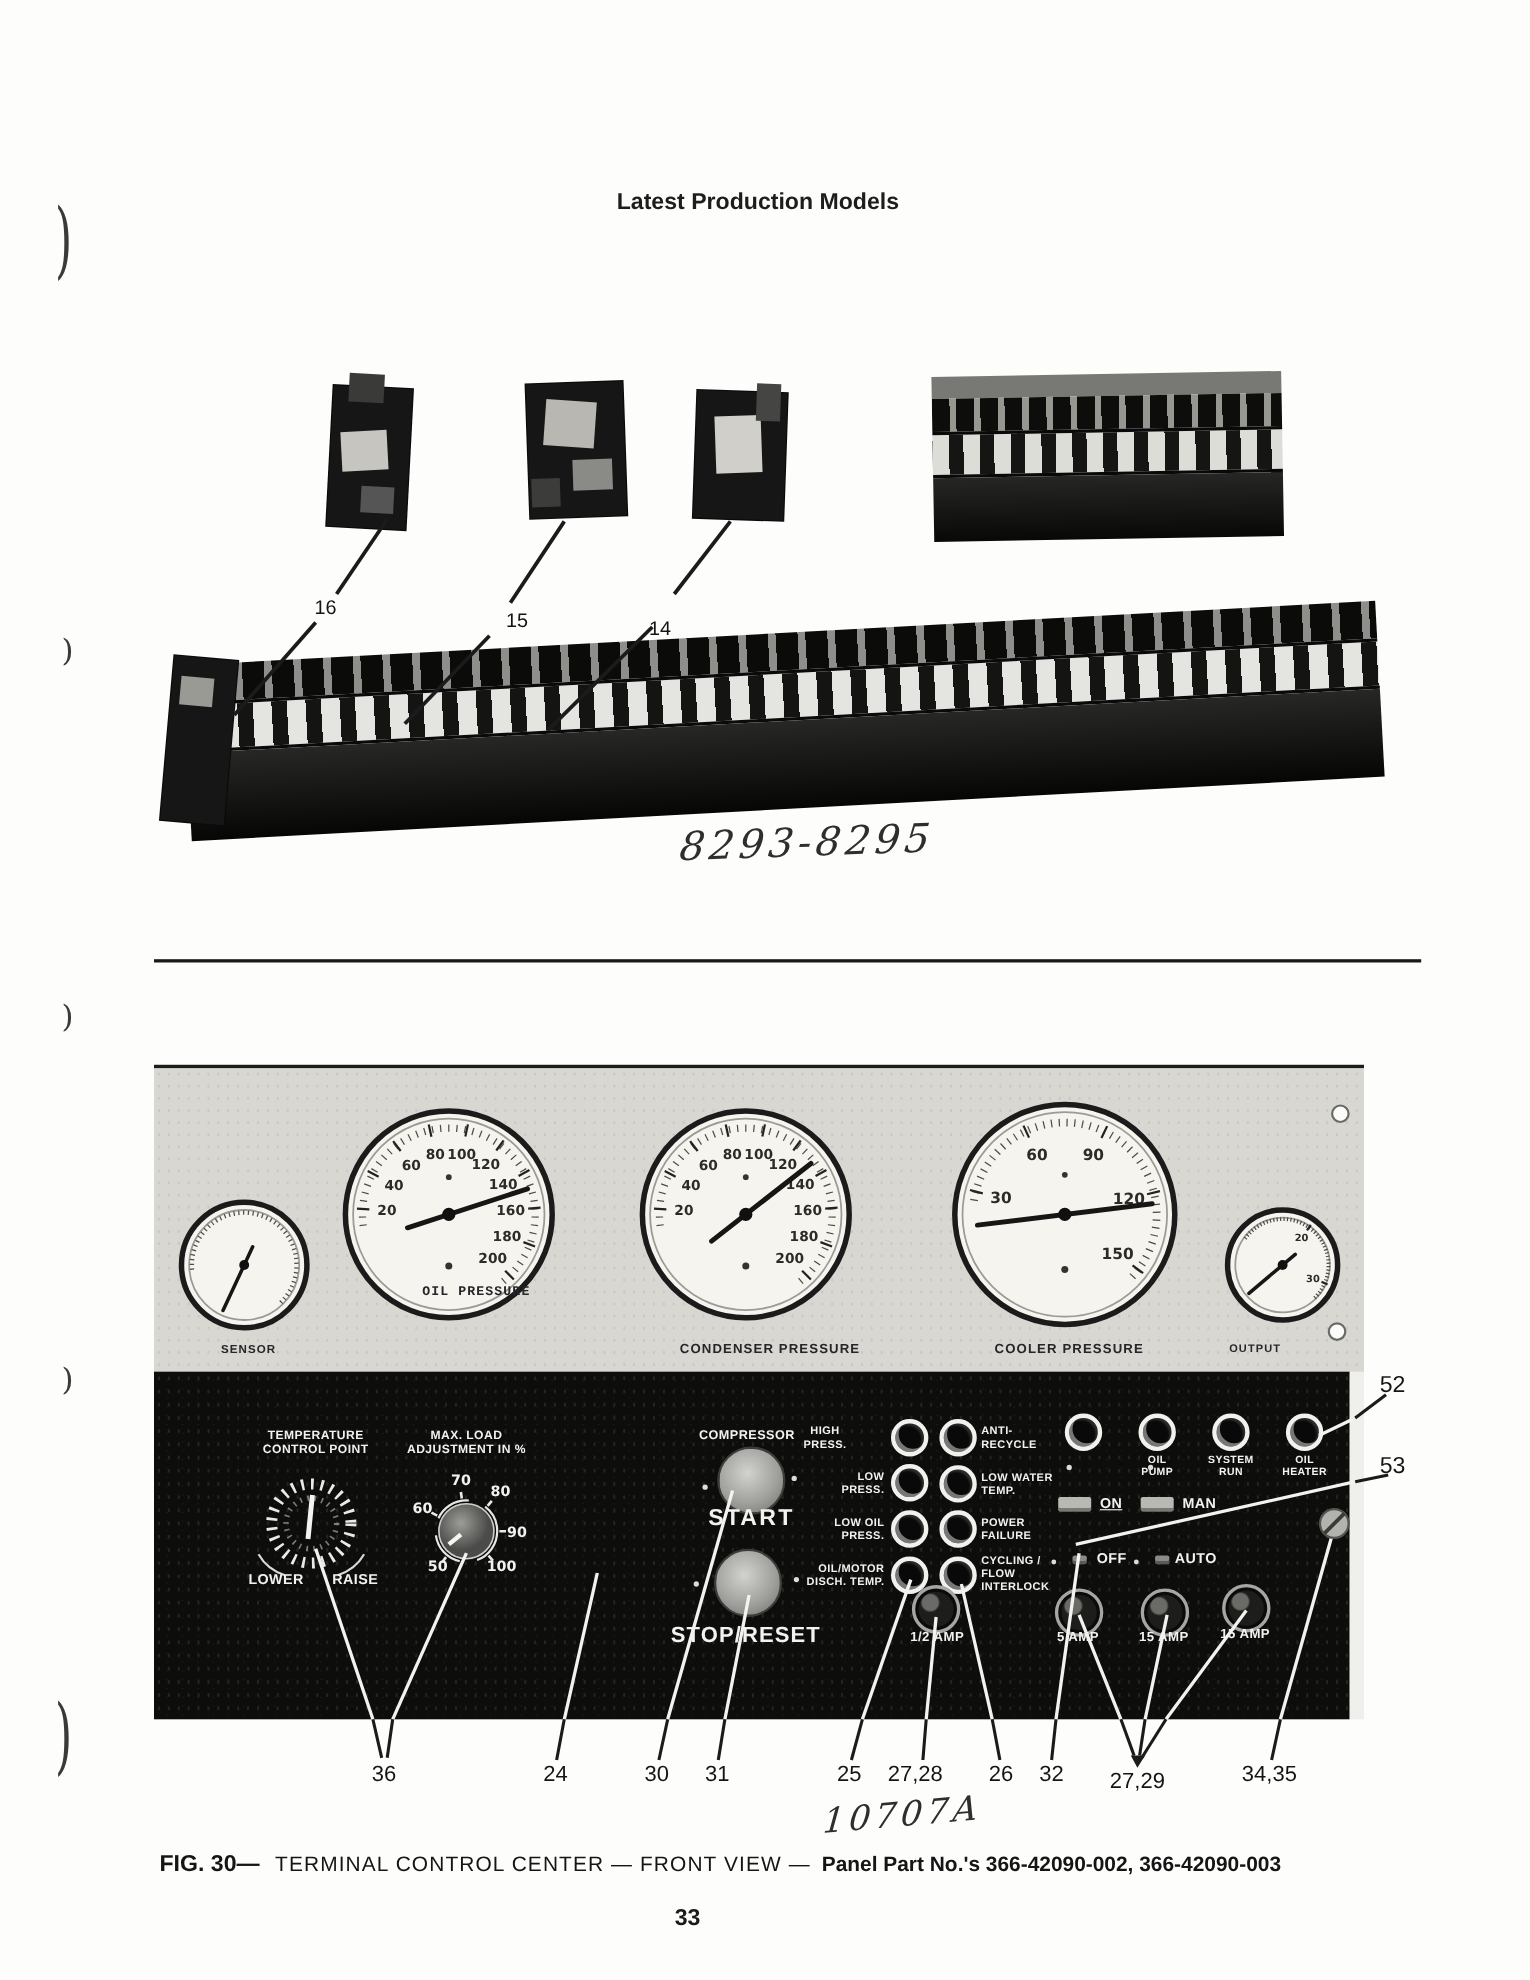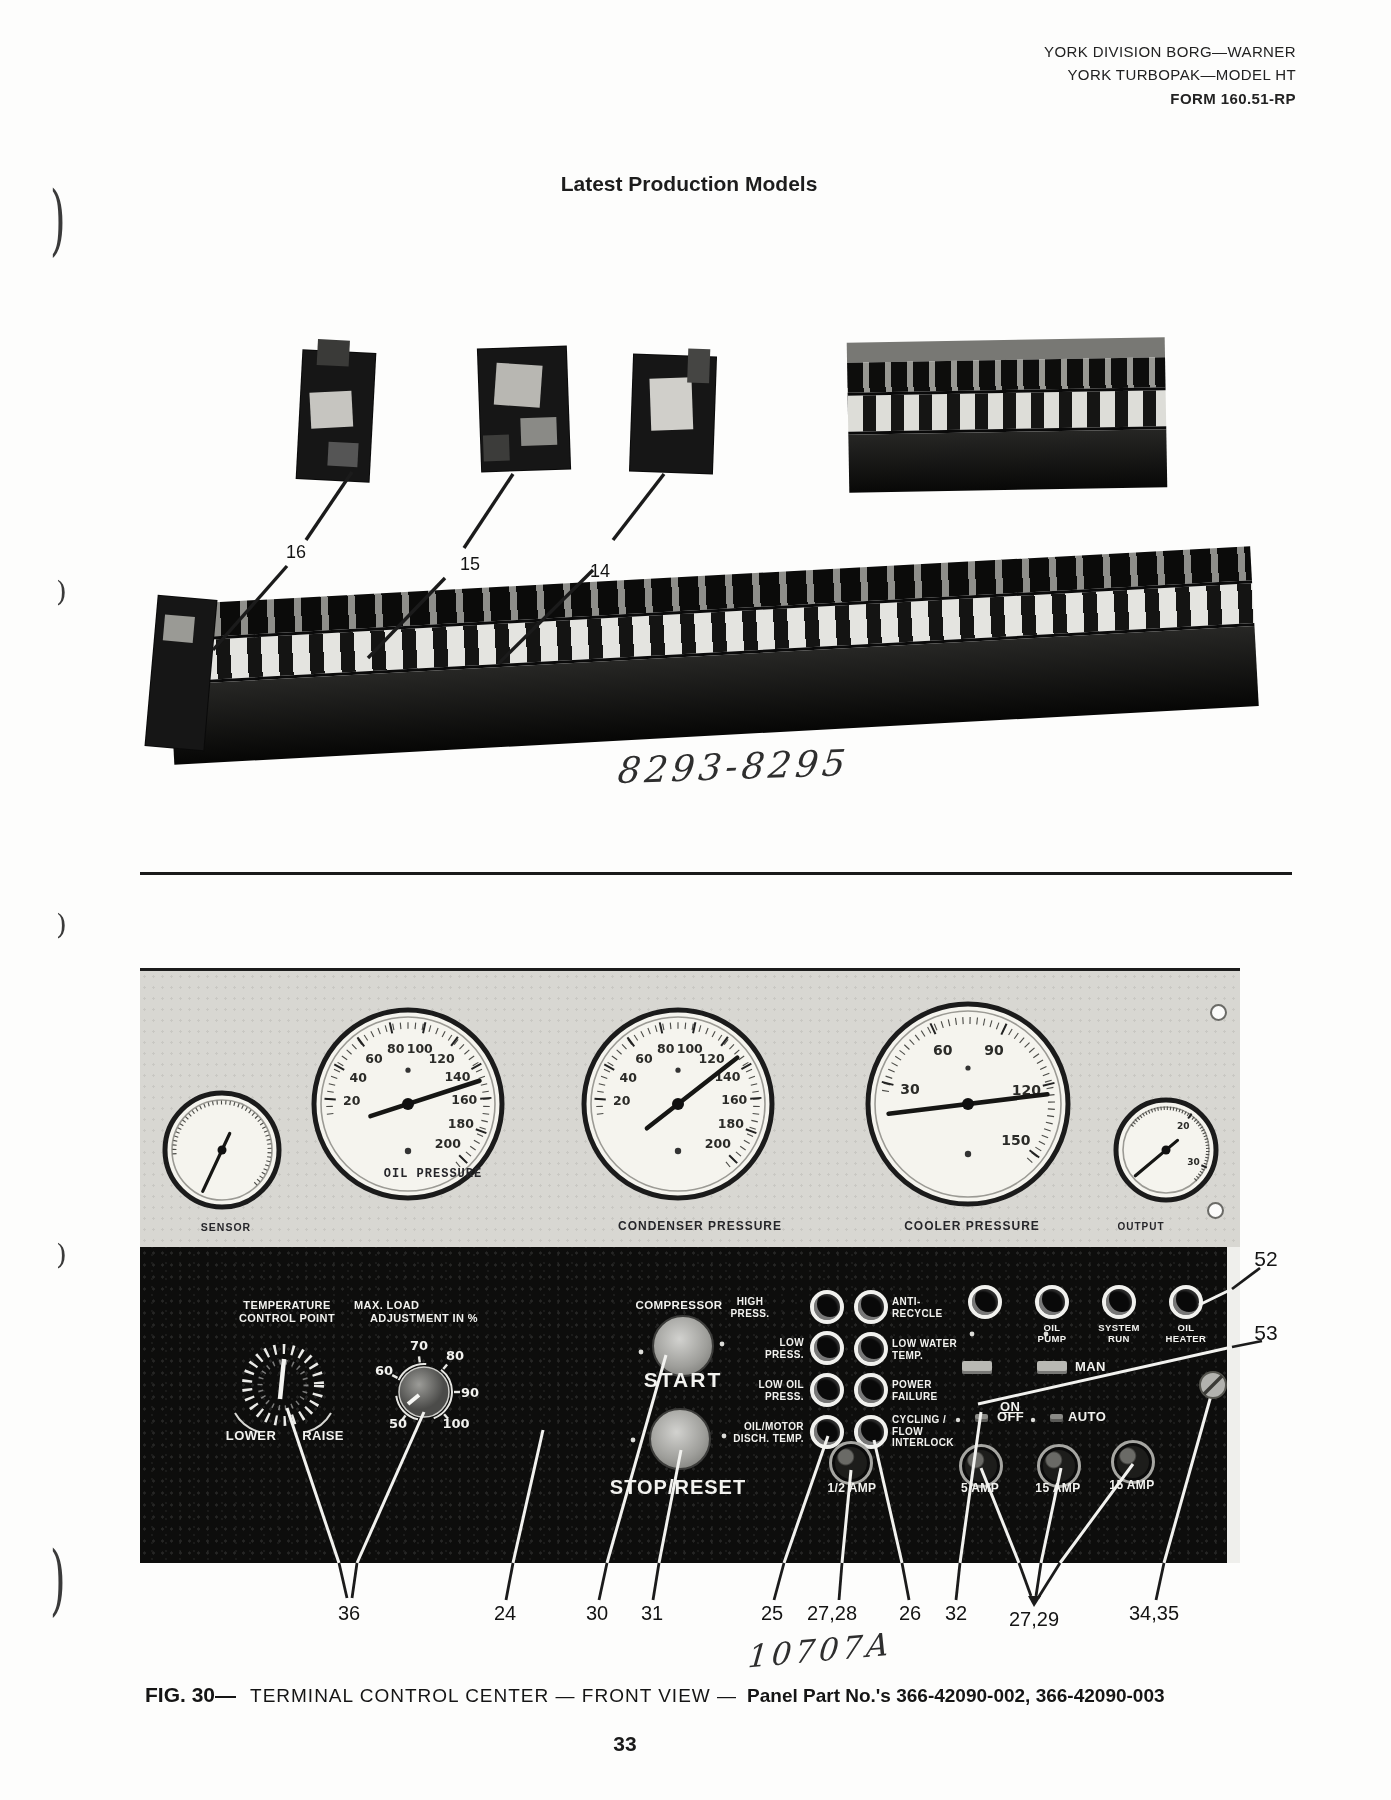--- a/index.html
+++ b/index.html
@@ -48,25 +48,20 @@
 <body>
 
 <div class="page">
 
   <span class="mmark" style="left:50px;top:196px;font-size:40px;transform:scaleY(1.9);">)</span>
   <span class="mmark" style="left:56px;top:575px;font-size:28px;">)</span>
   <span class="mmark" style="left:56px;top:908px;font-size:28px;">)</span>
   <span class="mmark" style="left:56px;top:1238px;font-size:28px;">)</span>
   <span class="mmark" style="left:50px;top:1556px;font-size:40px;transform:scaleY(1.9);">)</span>
 
-  <div class="hdr">
-    <div>YORK DIVISION  BORG—WARNER</div>
-    <div>YORK TURBOPAK—MODEL HT</div>
-    <div class="b">FORM 160.51-RP</div>
-  </div>
 
   <div class="subtitle">Latest Production Models</div>
 
   <div class="blockphoto" style="left:300px;top:352px;width:72px;height:128px;transform:rotate(3deg);">
     <div class="patch" style="left:10px;top:40px;width:42px;height:36px;background:#c6c5c0;transform:rotate(-6deg);"></div>
     <div class="patch" style="left:14px;top:-12px;width:32px;height:26px;background:#3a3a38;"></div>
     <div class="patch" style="left:30px;top:90px;width:30px;height:24px;background:#555;"></div>
   </div>
 
   <div class="blockphoto" style="left:480px;top:348px;width:88px;height:122px;transform:rotate(-2deg);">
@@ -437,21 +432,21 @@
   <svg class="abs" style="left:228px;top:1330px;" width="110" height="110" viewBox="-55 -55 110 110">
     <circle r="36" fill="none" stroke="#e9e9e6" stroke-width="10" stroke-dasharray="2.5 6.4"></circle>
     <circle r="23" fill="none" stroke="rgba(255,255,255,.45)" stroke-width="5" stroke-dasharray="1.5 5"></circle>
     <line x1="1" y1="-26" x2="-3" y2="14" stroke="#f4f4f1" stroke-width="4.5"></line>
     <path d="M -48 28 Q -40 42 -24 47" fill="none" stroke="#d8d8d4" stroke-width="2"></path>
     <path d="M 48 28 Q 40 42 24 47" fill="none" stroke="#d8d8d4" stroke-width="2"></path>
   </svg>
   <div class="wlab" style="left:218px;top:1428px;width:66px;text-align:center;font-size:13px;">LOWER</div>
   <div class="wlab" style="left:290px;top:1428px;width:66px;text-align:center;font-size:13px;">RAISE</div>
 
-  <div class="wlab" style="left:354px;top:1299px;width:140px;font-size:11px;">MAX. LOAD</div>
+  <div class="wlab" style="left:354px;top:1299px;width:140px;text-align:center;font-size:11px;">MAX. LOAD</div>
   <div class="wlab" style="left:354px;top:1312px;width:140px;text-align:center;font-size:11px;">ADJUSTMENT IN %</div>
   <svg class="abs" style="left:364px;top:1334px;" width="120" height="116" viewBox="-60 -58 120 116">
     <defs>
         <radialGradient id="kg" cx="40%" cy="35%">
           <stop offset="0" stop-color="#9c9c98"></stop>
           <stop offset="1" stop-color="#4b4b49"></stop>
         </radialGradient>
       </defs>
     <circle r="28" fill="none" stroke="#e6e6e2" stroke-width="2" stroke-dasharray="34 16"></circle>
     <circle r="25" fill="url(#kg)" stroke="#cfcfcb" stroke-width="1.5"></circle>
@@ -530,21 +525,21 @@
   <div class="wlab" style="left:1084px;top:1323px;width:70px;text-align:center;font-size:9.5px;line-height:1.15;">
     <div>SYSTEM</div>
       <div>RUN</div>
   </div>
   <div class="wlab" style="left:1151px;top:1323px;width:70px;text-align:center;font-size:9.5px;line-height:1.15;">
     <div>OIL</div>
       <div>HEATER</div>
   </div>
 
   <div class="toggle" style="left:962px;top:1361px;width:30px;height:13px;"></div>
-  <div class="wlab" style="left:1000px;top:1399px;font-size:13px;text-decoration:underline;">ON</div>
+  <div class="wlab" style="left:1000px;top:1359px;font-size:13px;text-decoration:underline;">ON</div>
   <div class="toggle" style="left:1037px;top:1361px;width:30px;height:13px;"></div>
   <div class="wlab" style="left:1075px;top:1359px;font-size:13px;">MAN</div>
   <div class="toggle" style="left:975px;top:1414px;width:13px;height:8px;background:#8a8a86;"></div>
   <div class="wlab" style="left:997px;top:1409px;font-size:13px;">OFF</div>
   <div class="toggle" style="left:1050px;top:1414px;width:13px;height:8px;background:#8a8a86;"></div>
   <div class="wlab" style="left:1068px;top:1409px;font-size:13px;">AUTO</div>
 
   <div class="fuse" style="left:829px;top:1441px;"></div>
   <div class="fuse" style="left:959px;top:1444px;"></div>
   <div class="fuse" style="left:1037px;top:1444px;"></div>

